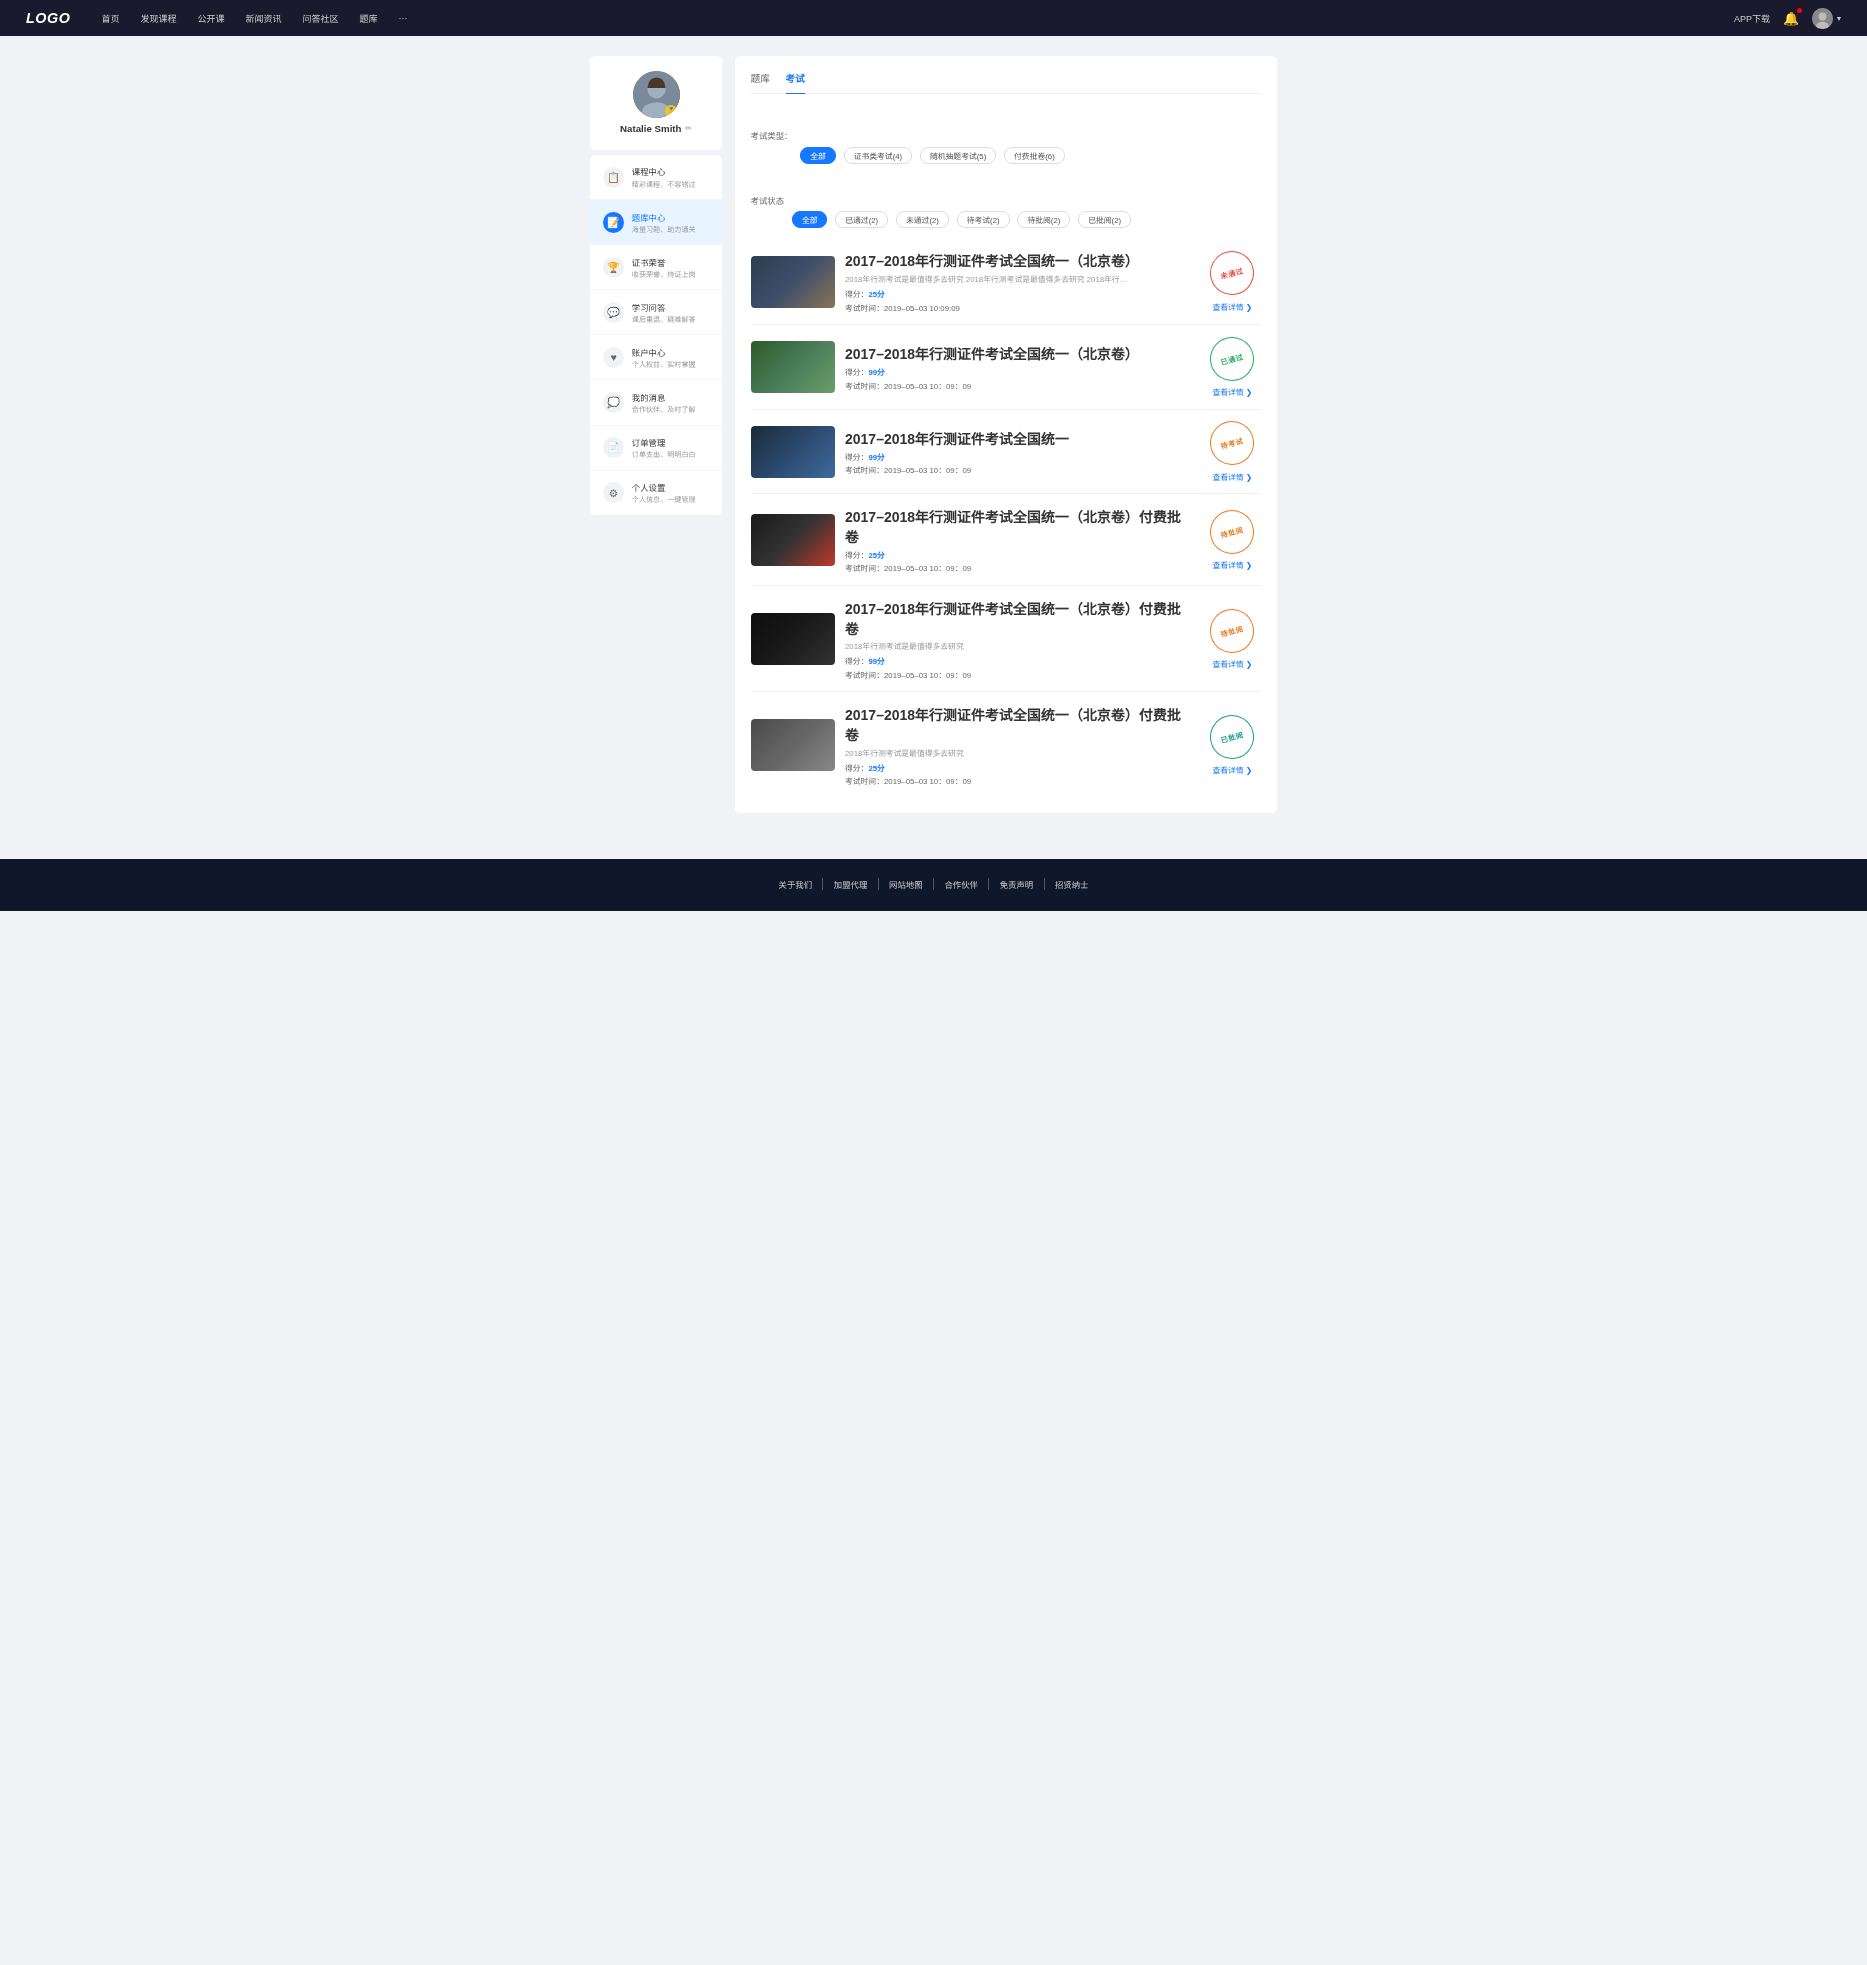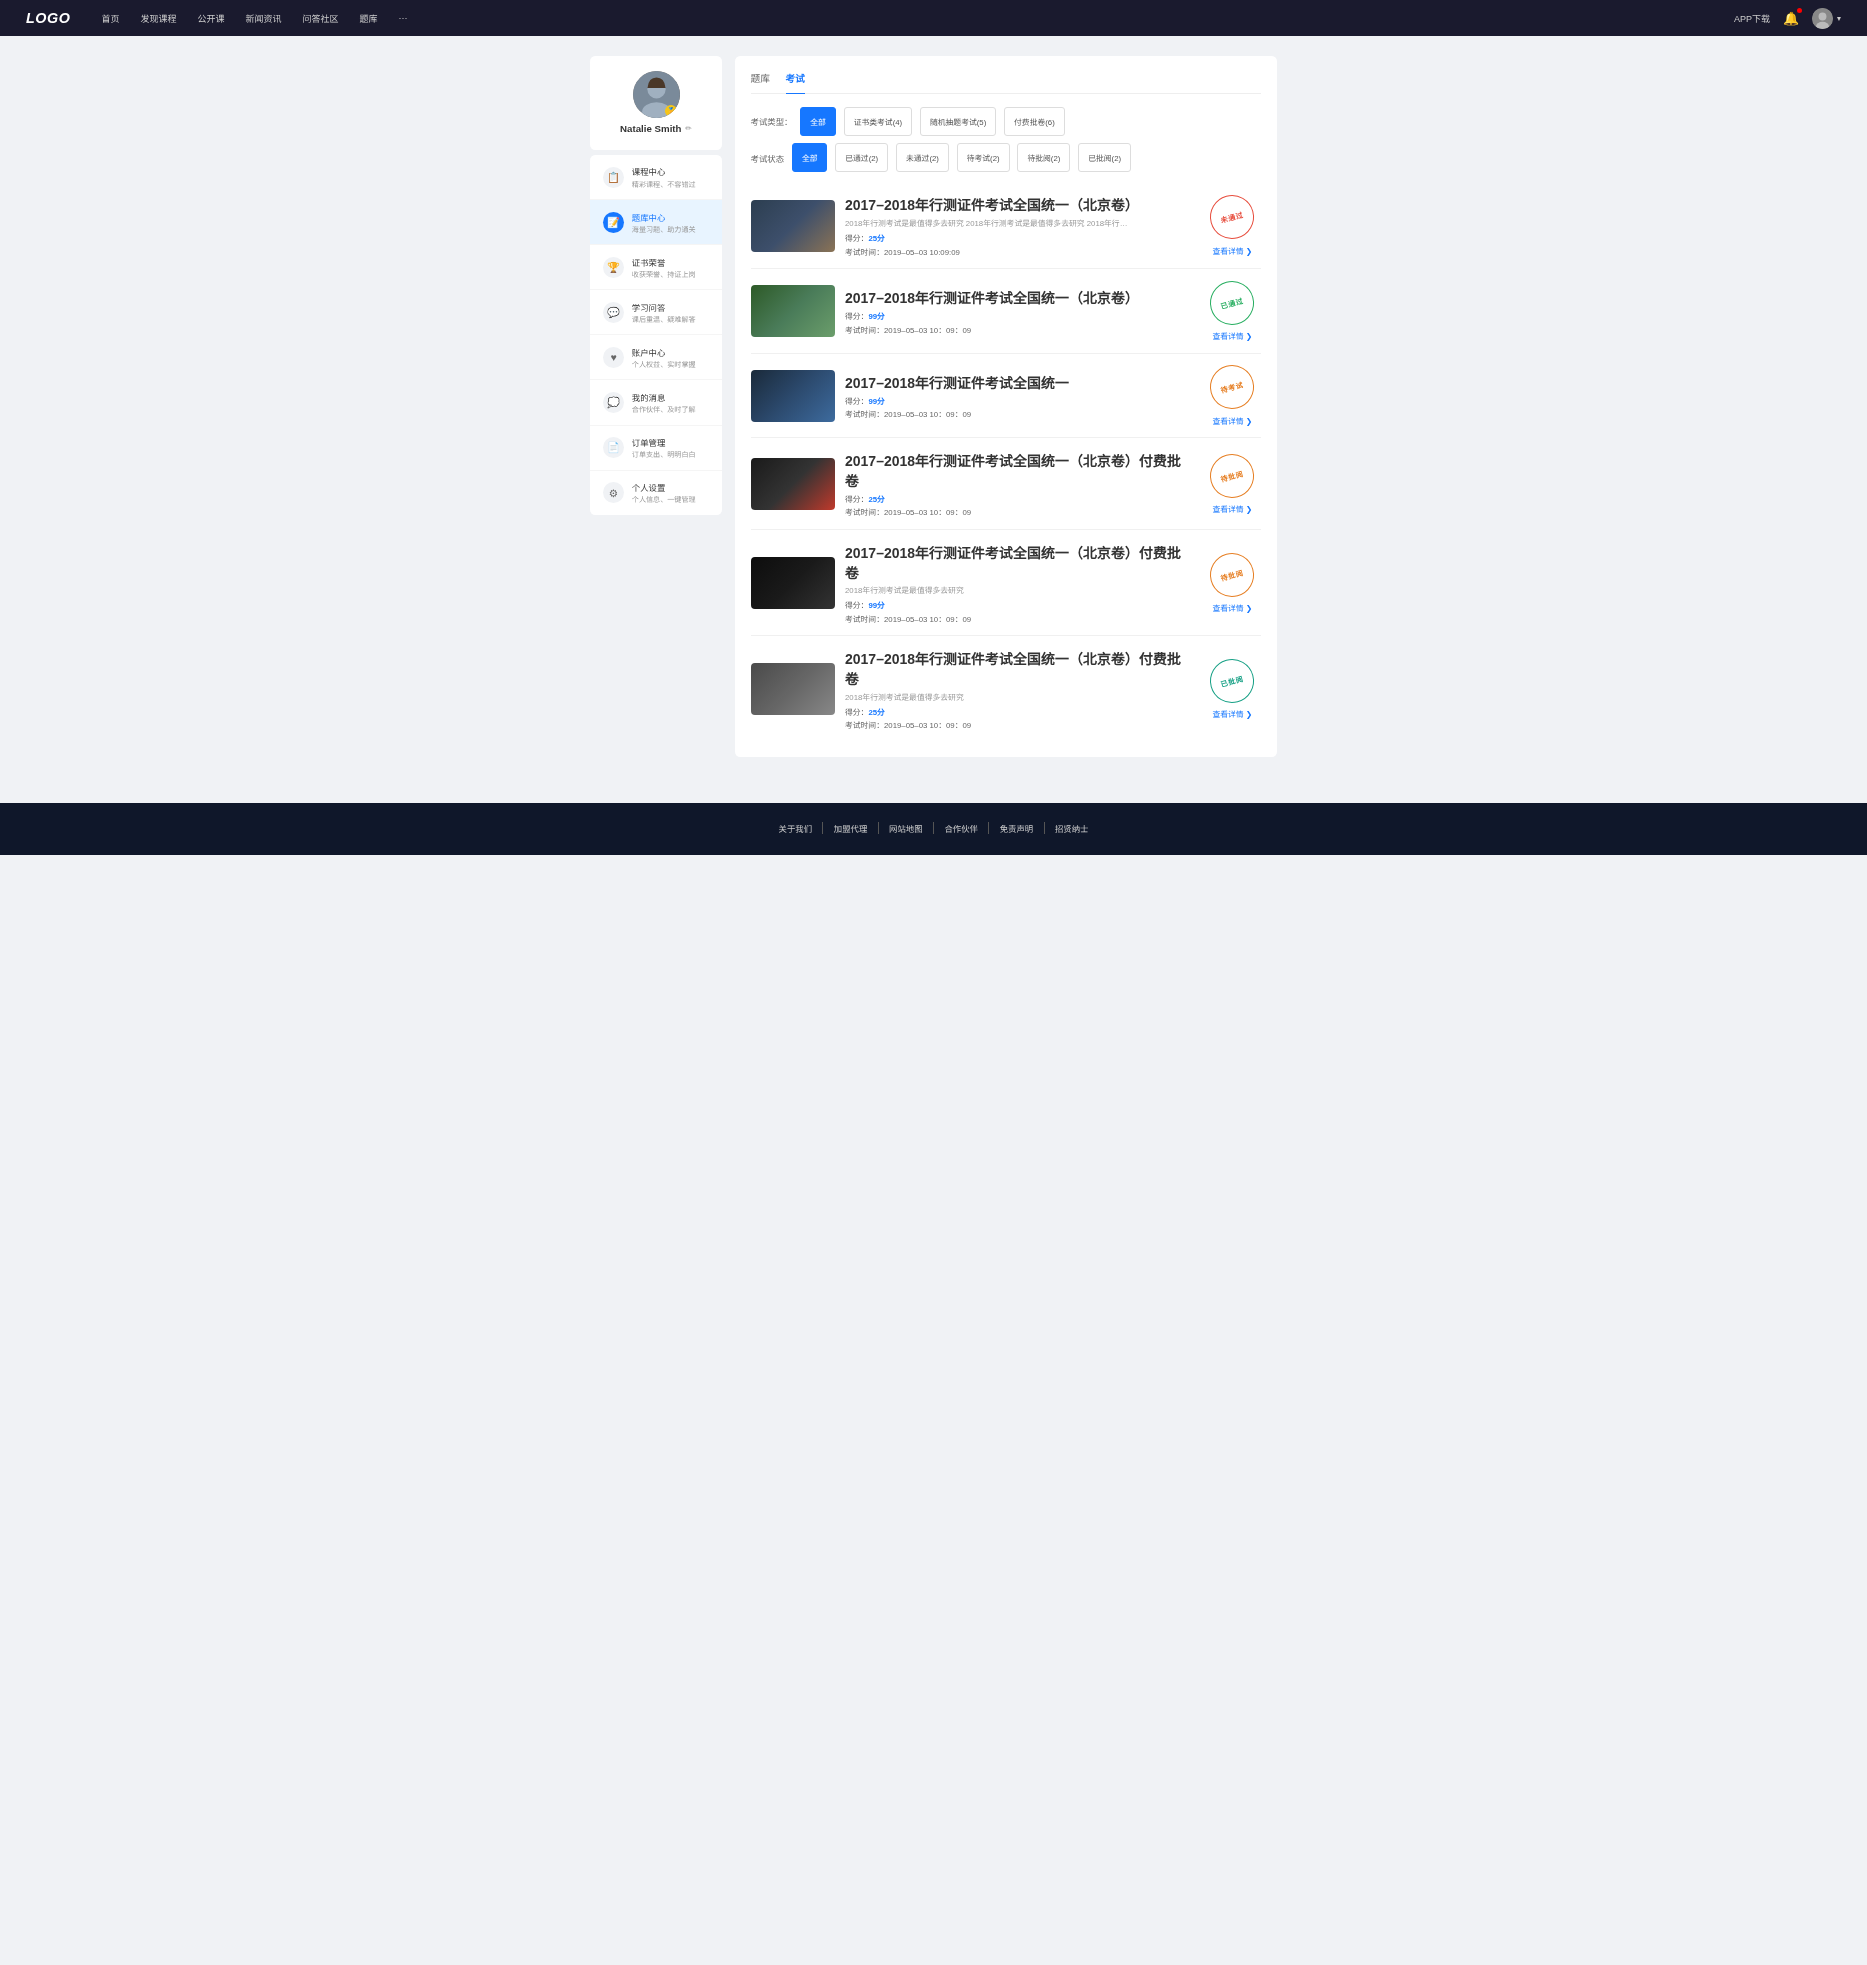--- a/index.html
+++ b/index.html
@@ -226,27 +226,28 @@
       gap: 7.8px;
       margin-bottom: 7.8px;
       flex-wrap: wrap;
     }
     .filter-label {
       font-size: 8.4px;
       color: #666;
       white-space: nowrap;
     }
     .filter-btn {
-      padding: 8px 9px;
-      border-radius: 3px;
+      padding: 2px 9px;
+      border-radius: 8px;
       font-size: 7.8px;
       cursor: pointer;
       border: 0.6px solid #ddd;
       background: #fff;
       color: #555;
+      margin-top: 40px;
     }
     .filter-btn.active {
       background: #1677ff;
       color: #fff;
       border-color: #1677ff;
     }
 
     
     .exam-list { margin-top: 10.4px; }
     .exam-item {

